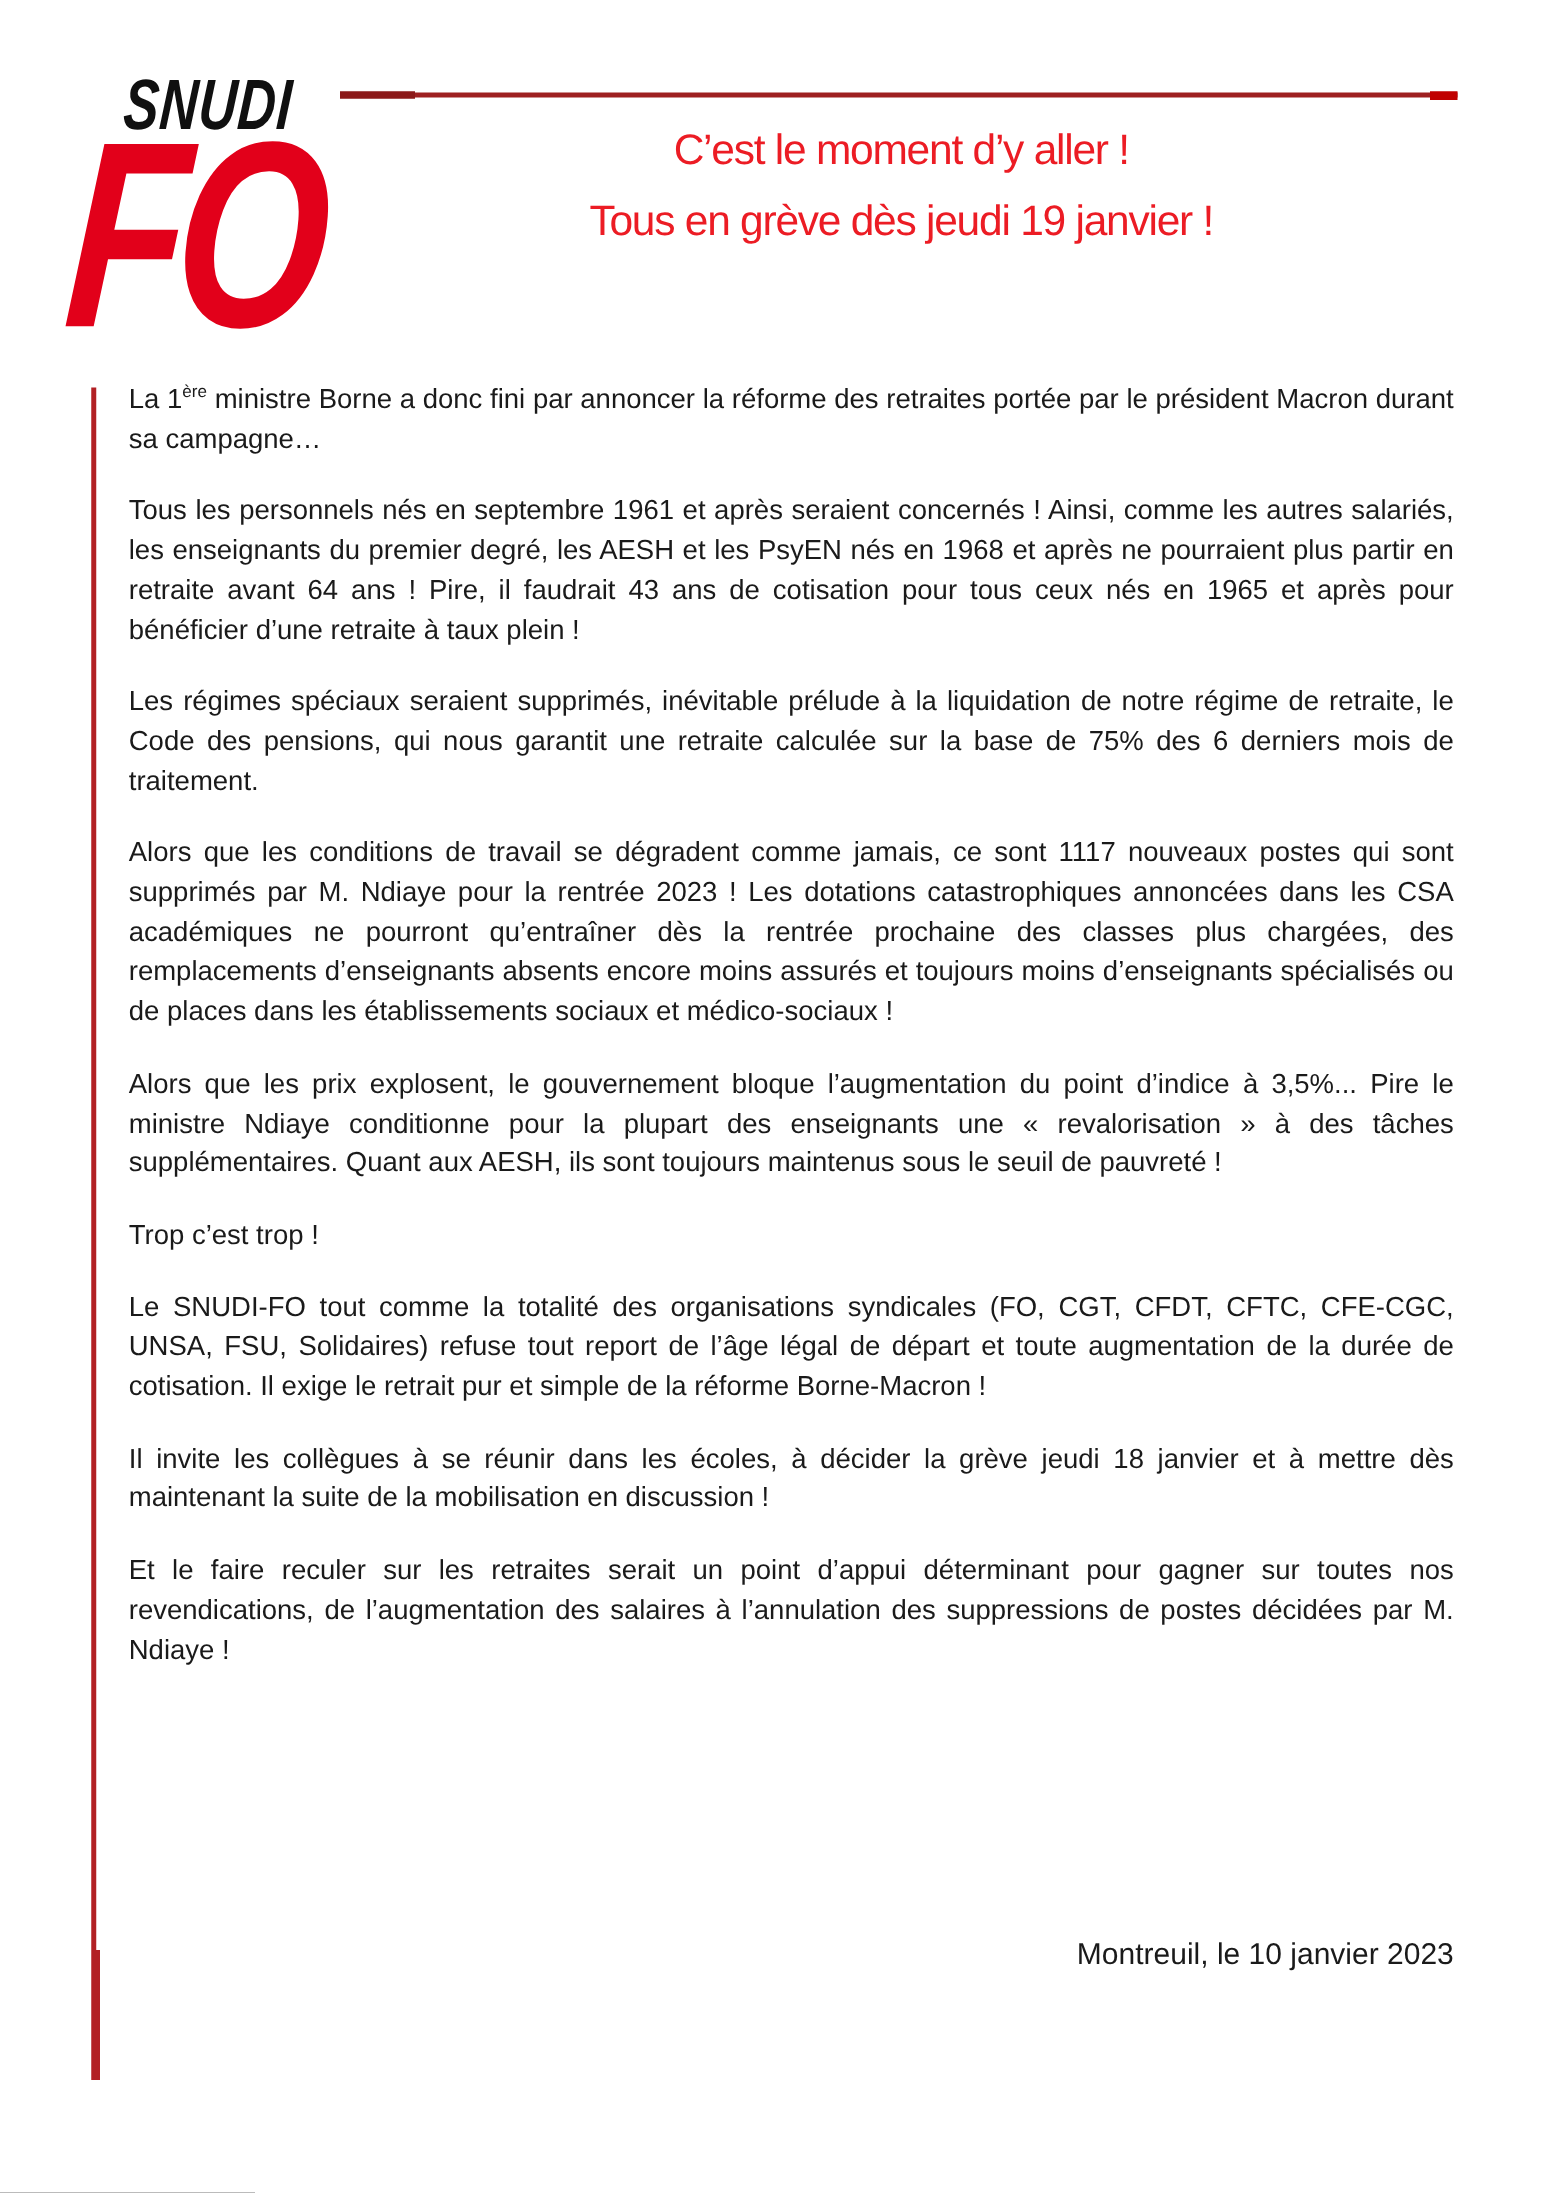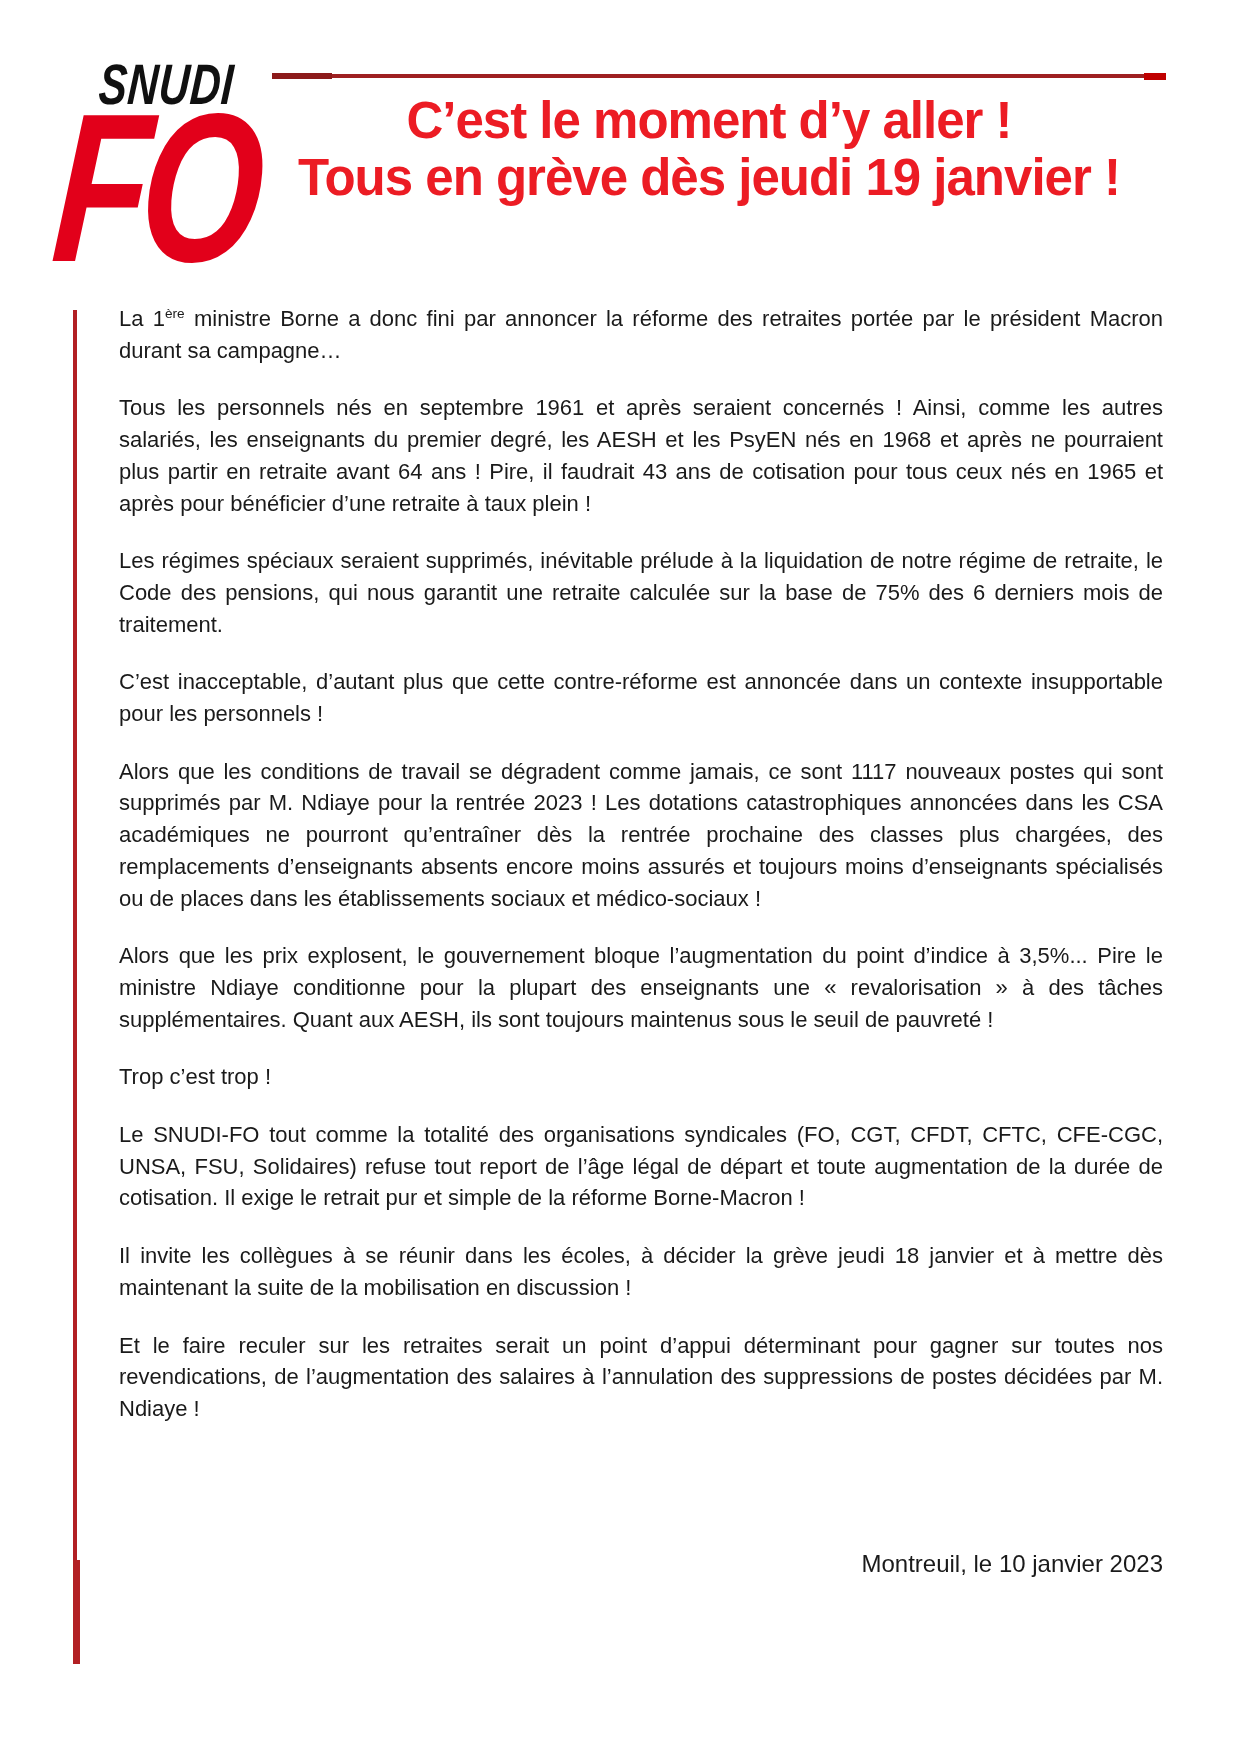--- a/index.html
+++ b/index.html
@@ -36,39 +36,39 @@
   .logo-fo {
     display:block;
     margin-top:-12px;
     font-size:212px; line-height:0.82;
     letter-spacing:-12px;
     color:var(--logo-red,#e2001a);
   }
 
   
   .headline {
-    position:absolute; left:252px; top:92px; width:914px;
+    position:absolute; left:264px; top:92px; width:914px;
     text-align:center;
     color:var(--accent-red,#ec1c24);
-    font-weight:bold;
-    font-size:51px; line-height:57px;
+    font-weight:normal;
+    font-size:34px; line-height:57px;
     letter-spacing:-1px;
   }
 
   
   .left-bar       { position:absolute; left:73px; top:310px;  width:4px; height:1354px; background:var(--bar-red,#b22024); }
   .left-bar-lower { position:absolute; left:75px; top:1560px; width:5px; height:104px;  background:var(--bar-red,#b22024); }
 
   
   .body-text {
     position:absolute; left:103px; top:303px; width:1060px;
     font-size:22px; line-height:31.7px;
     text-align:justify;
   }
-  .body-text p { margin:0 0 26px 16px; }
+  .body-text p { margin:0 0 26px 0; }
   .body-text sup { font-size:0.62em; vertical-align:super; line-height:0; }
 
   
   .dateline {
     position:absolute; left:103px; top:1548px; width:1060px;
     text-align:right;
     font-size:24px; line-height:32px;
   }
 
   
@@ -97,21 +97,20 @@
     <div>Tous en grève dès jeudi 19 janvier !</div>
   </div>
 
   <div class="left-bar"></div>
   <div class="left-bar-lower"></div>
 
   <div class="body-text">
       <p><span>La 1</span><sup>ère</sup><span> ministre Borne a donc fini par annoncer la réforme des retraites portée par le président Macron durant sa campagne…</span></p>
       <p><span>Tous les personnels nés en septembre 1961 et après seraient concernés ! Ainsi, comme les autres salariés, les enseignants du premier degré, les AESH et les PsyEN nés en 1968 et après ne pourraient plus partir en retraite avant 64 ans ! Pire, il faudrait 43 ans de cotisation pour tous ceux nés en 1965 et après pour bénéficier d’une retraite à taux plein !</span></p>
       <p><span>Les régimes spéciaux seraient supprimés, inévitable prélude à la liquidation de notre régime de retraite, le Code des pensions, qui nous garantit une retraite calculée sur la base de 75% des 6 derniers mois de traitement.</span></p>
-      <p><span>C’est inacceptable, d’autant plus que cette contre-réforme est annoncée dans un contexte insupportable pour les personnels !</span></p>
       <p><span>Alors que les conditions de travail se dégradent comme jamais, ce sont 1117 nouveaux postes qui sont supprimés par M. Ndiaye pour la rentrée 2023 ! Les dotations catastrophiques annoncées dans les CSA académiques ne pourront qu’entraîner dès la rentrée prochaine des classes plus chargées, des remplacements d’enseignants absents encore moins assurés et toujours moins d’enseignants spécialisés ou de places dans les établissements sociaux et médico-sociaux !</span></p>
       <p><span>Alors que les prix explosent, le gouvernement bloque l’augmentation du point d’indice à 3,5%... Pire le ministre Ndiaye conditionne pour la plupart des enseignants une « revalorisation » à des tâches supplémentaires. Quant aux AESH, ils sont toujours maintenus sous le seuil de pauvreté !</span></p>
       <p><span>Trop c’est trop !</span></p>
       <p><span>Le SNUDI-FO tout comme la totalité des organisations syndicales (FO, CGT, CFDT, CFTC, CFE-CGC, UNSA, FSU, Solidaires) refuse tout report de l’âge légal de départ et toute augmentation de la durée de cotisation. Il exige le retrait pur et simple de la réforme Borne-Macron !</span></p>
       <p><span>Il invite les collègues à se réunir dans les écoles, à décider la grève jeudi 18 janvier et à mettre dès maintenant la suite de la mobilisation en discussion !</span></p>
       <p><span>Et le faire reculer sur les retraites serait un point d’appui déterminant pour gagner sur toutes nos revendications, de l’augmentation des salaires à l’annulation des suppressions de postes décidées par M. Ndiaye !</span></p>
     </div>
 
   <div class="dateline">Montreuil, le 10 janvier 2023</div>
 

